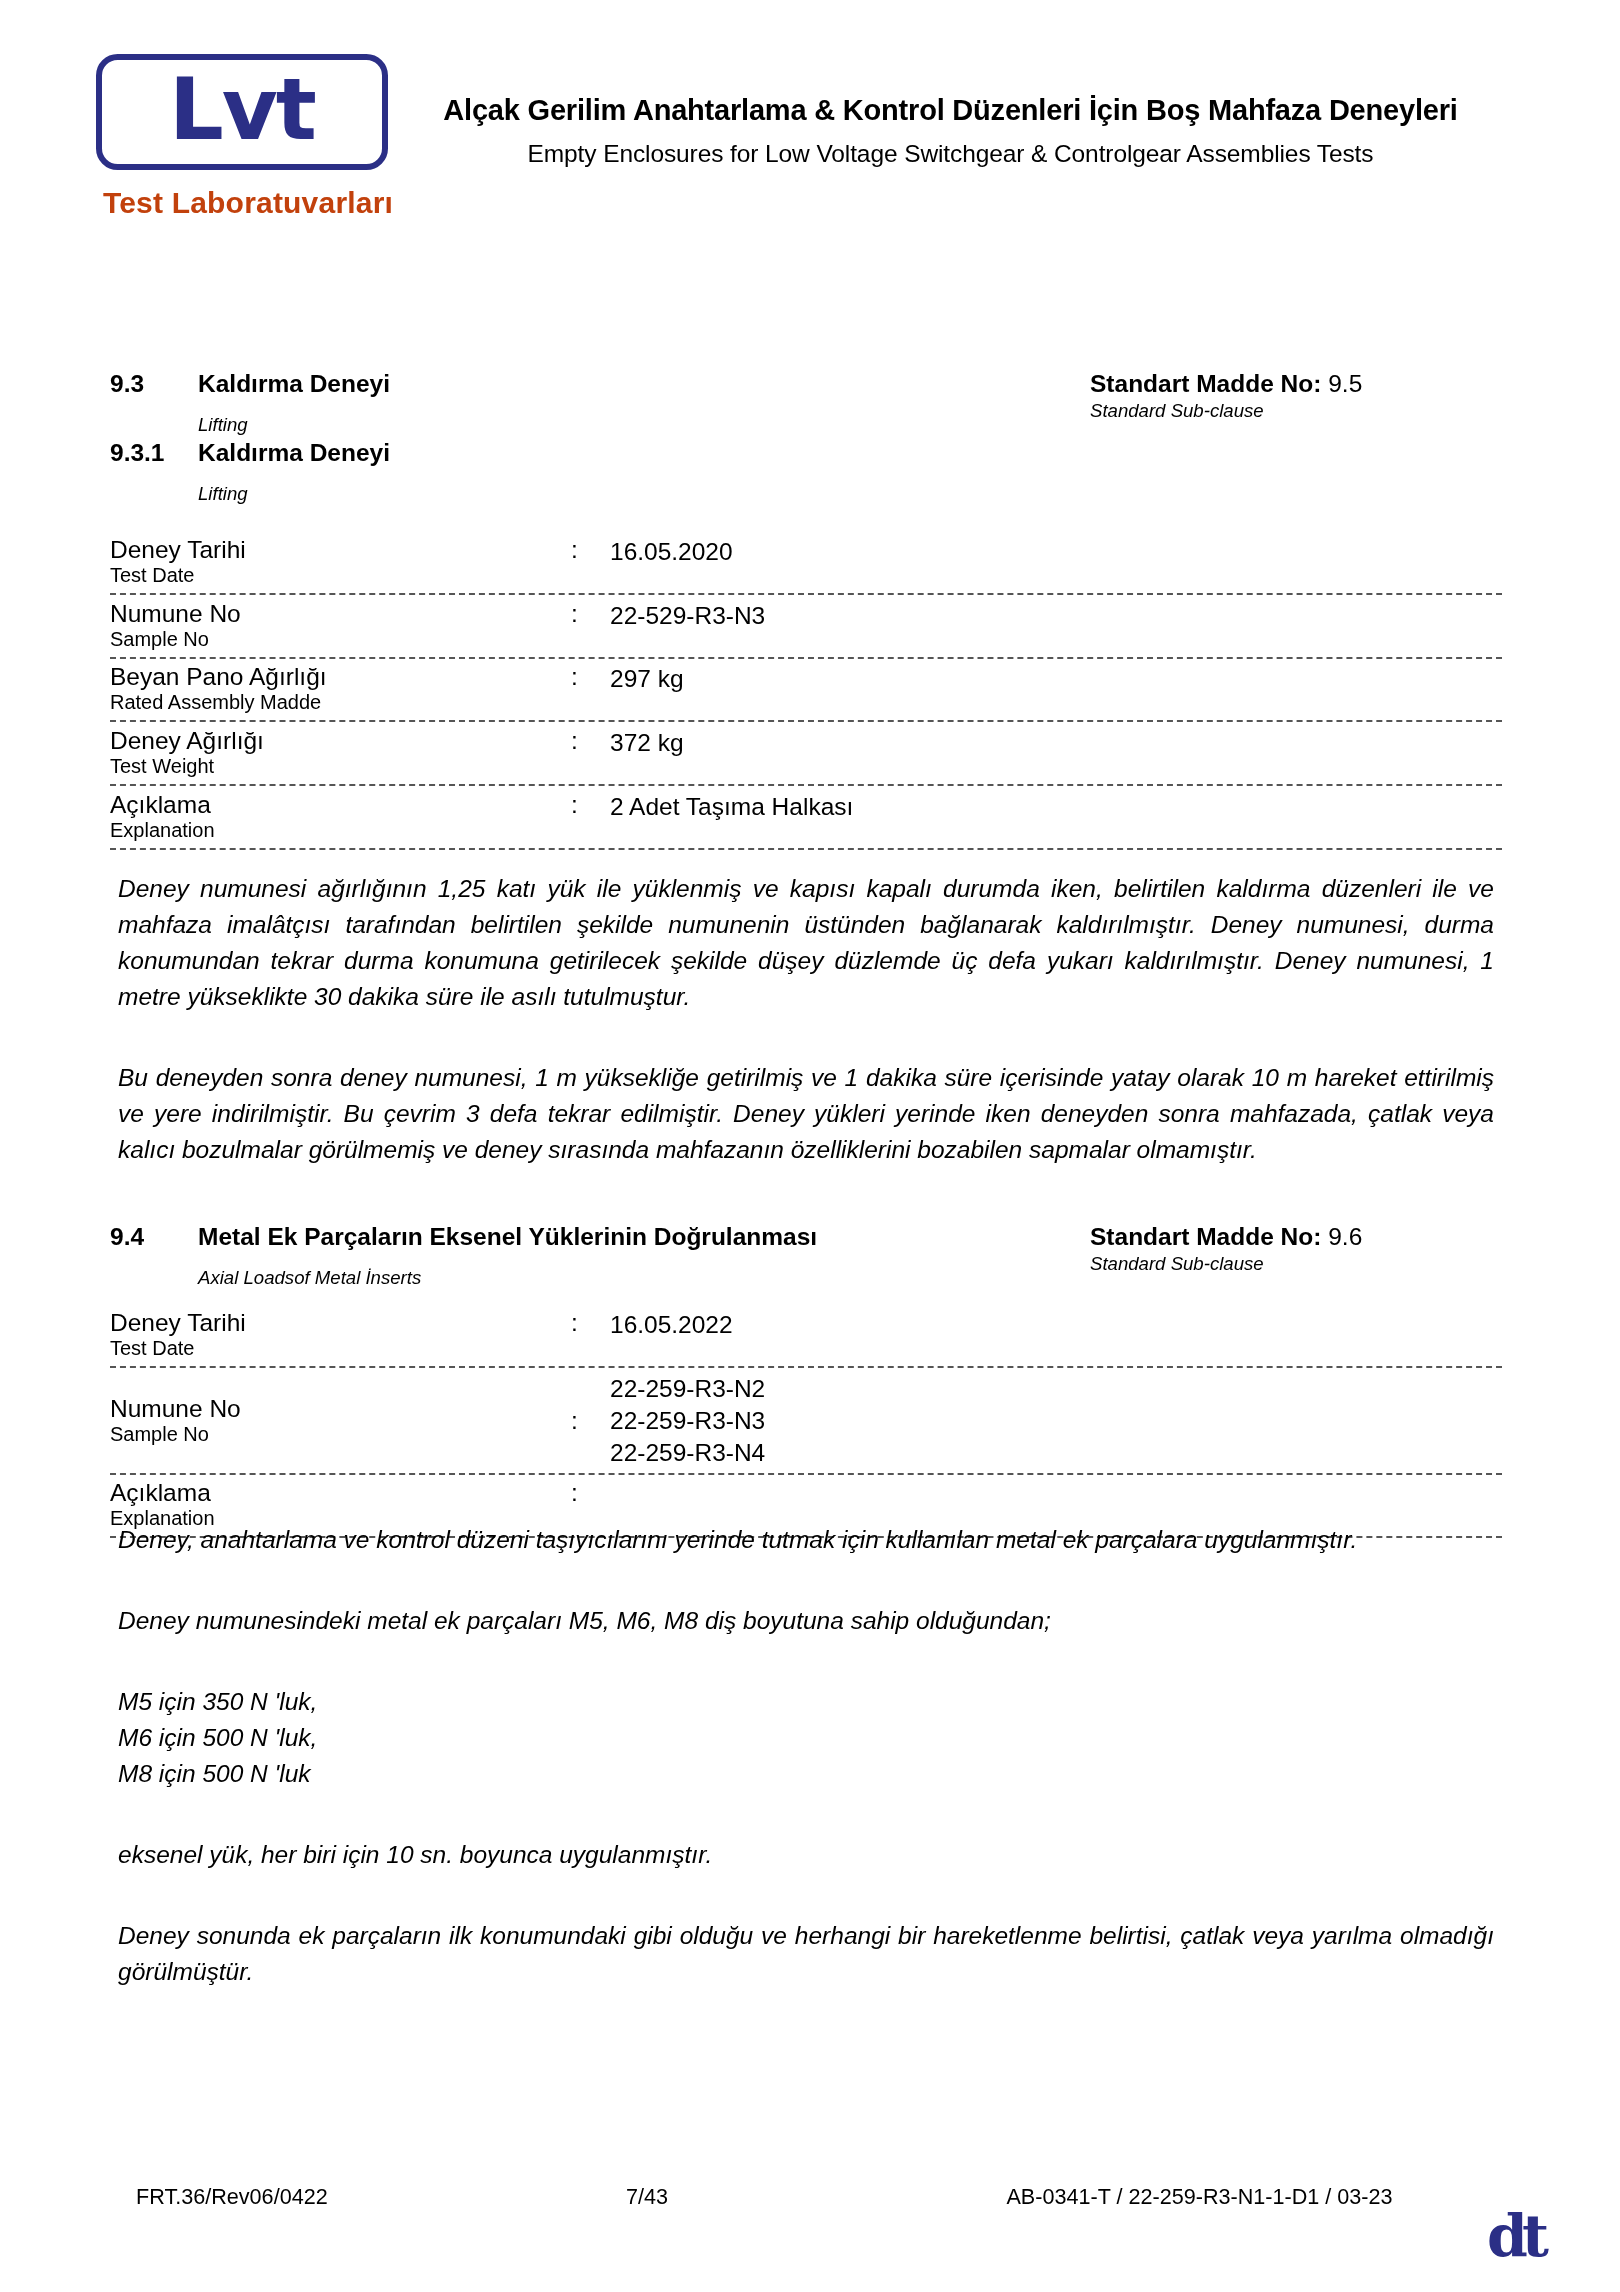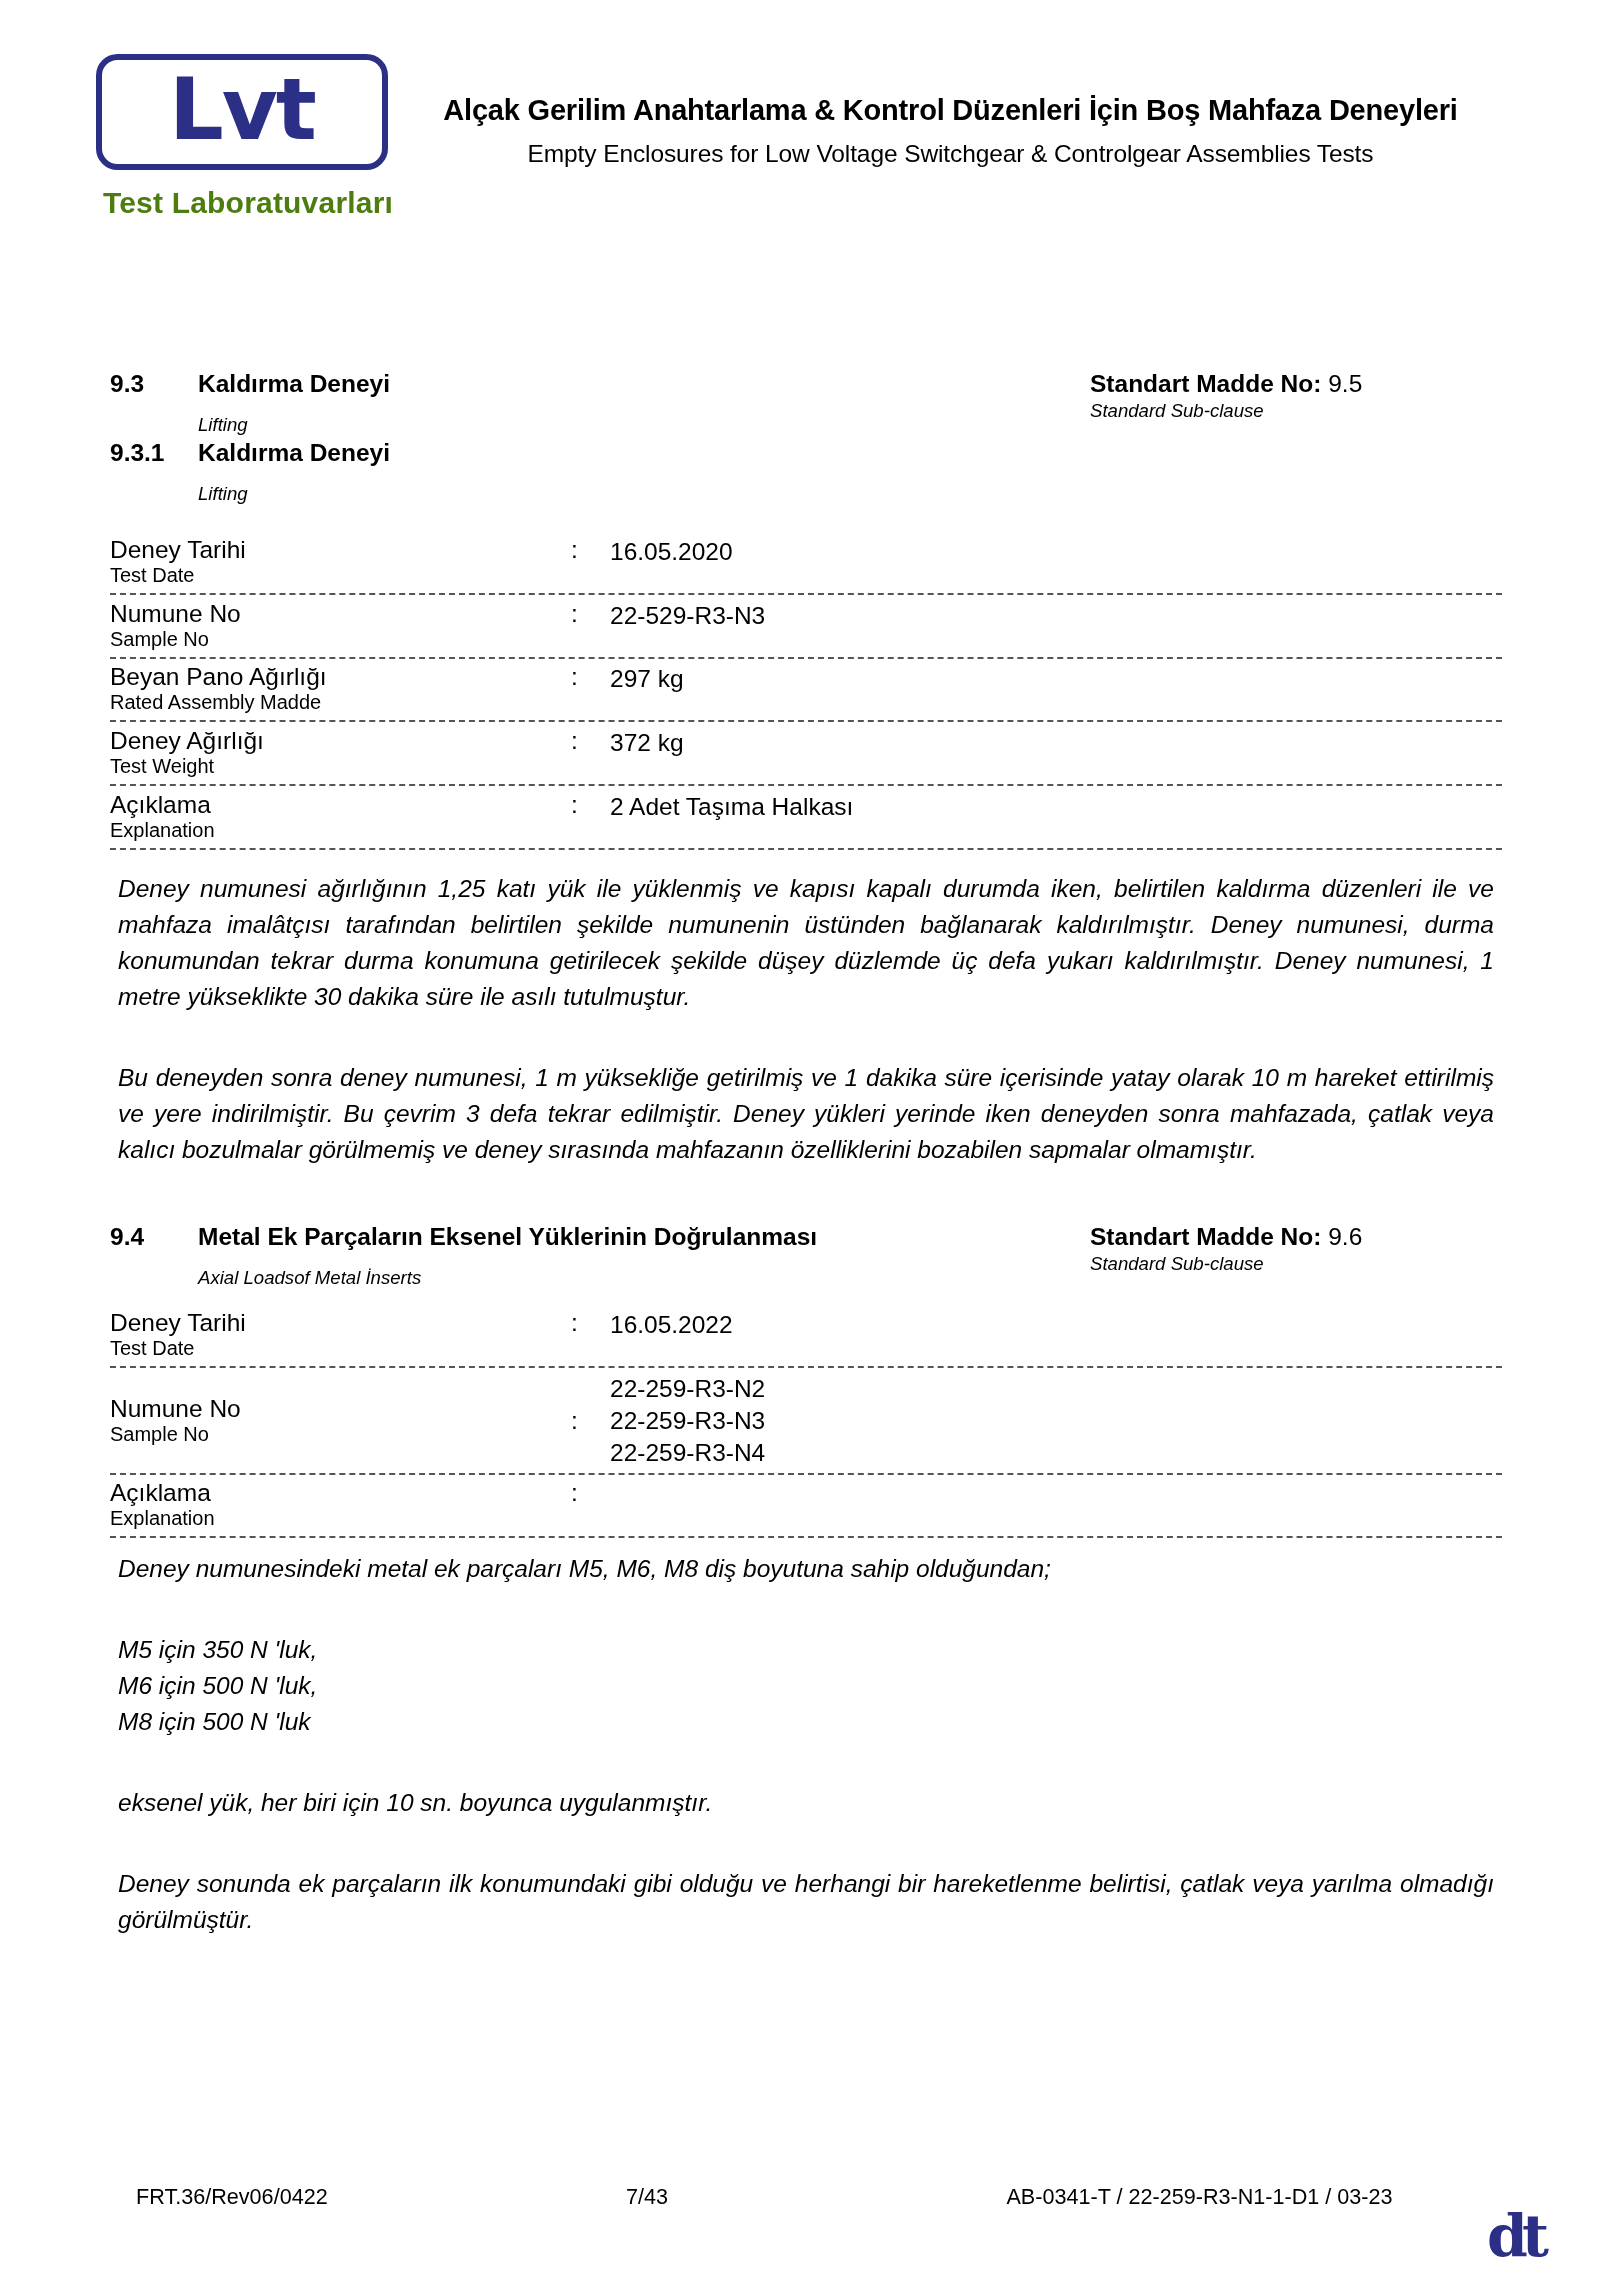--- a/index.html
+++ b/index.html
@@ -53,21 +53,21 @@
     color: #2b2f86;
     letter-spacing: -2px;
     margin-top: -5.9px;
   }
   .lab-name {
     margin-top: 15.7px;
     text-align: center;
     font-size: 30px;
     font-weight: 700;
     letter-spacing: 0.2px;
-    color: #4d7c0f;
+    color: #c2410c;
   }
 
   .titles {
     position: absolute;
     left: 421px;
     top: 90px;
     width: 1059px;
     text-align: center;
   }
   .title-tr {
@@ -346,20 +346,21 @@
             <div class="tr">Açıklama</div>
             <div class="en">Explanation</div>
           </div>
           <div class="dcolon">:</div>
           <div class="dvalue" style="white-space: pre-line;"></div>
         </div>
       </div>
   </div>
 
   <div class="content blk" style="top:1514px;">
+    <p class="para left">Deney, anahtarlama ve kontrol düzeni taşıyıcılarını yerinde tutmak için kullanılan metal ek parçalara uygulanmıştır.</p>
     <div class="gap"></div>
     <p class="para left">Deney numunesindeki metal ek parçaları M5, M6, M8 diş boyutuna sahip olduğundan;</p>
     <div class="gap"></div>
     <p class="para left" style="white-space:pre-line;">M5 için 350 N 'luk,
 M6 için 500 N 'luk,
 M8 için 500 N 'luk</p>
     <div class="gap"></div>
     <p class="para left">eksenel yük, her biri için 10 sn. boyunca uygulanmıştır.</p>
     <div class="gap"></div>
     <p class="para">Deney sonunda ek parçaların ilk konumundaki gibi olduğu ve herhangi bir hareketlenme belirtisi, çatlak veya yarılma olmadığı görülmüştür.</p>

